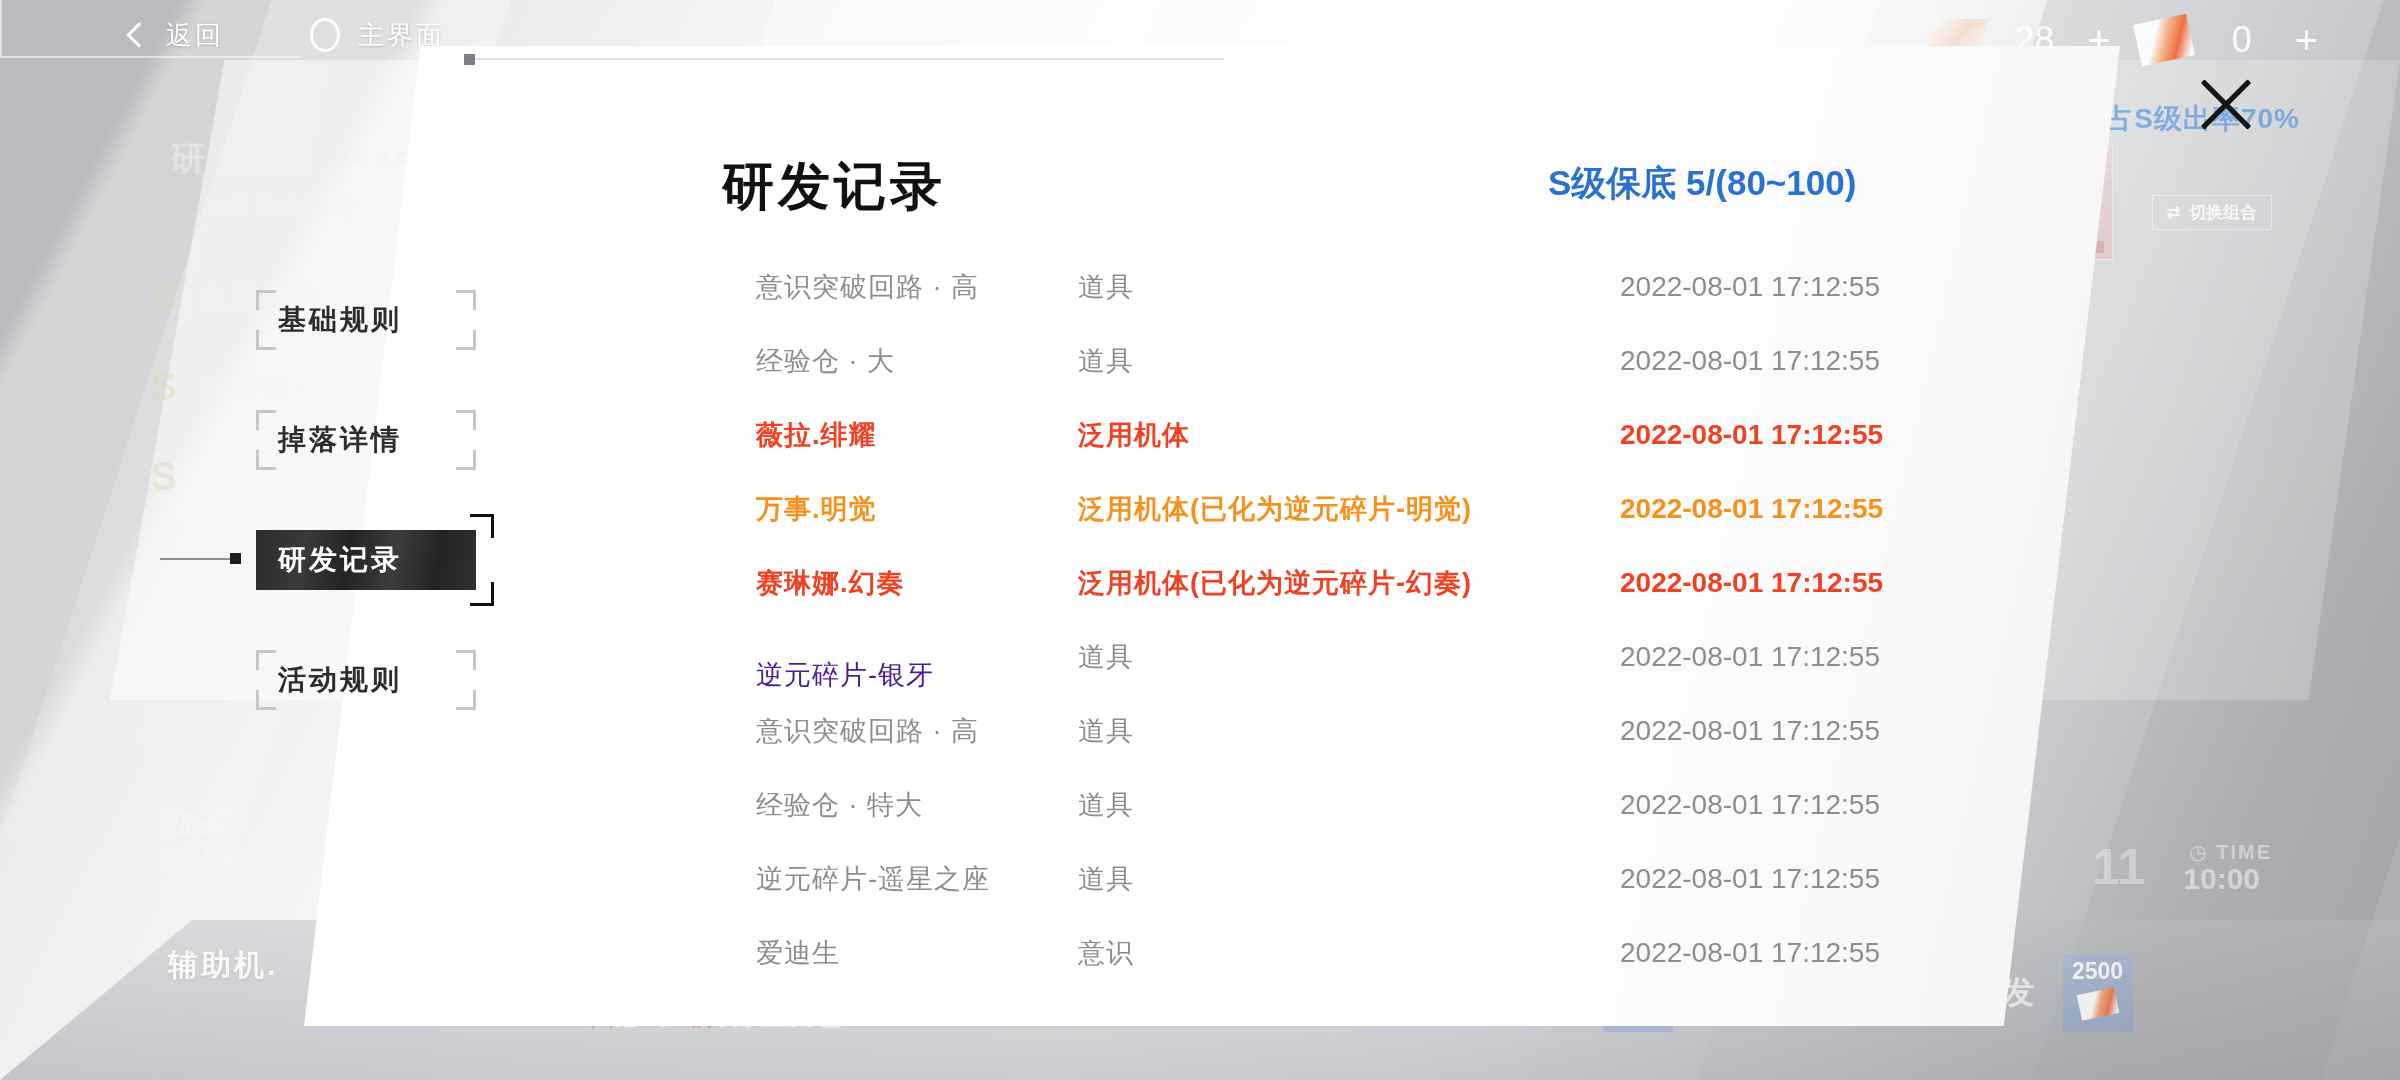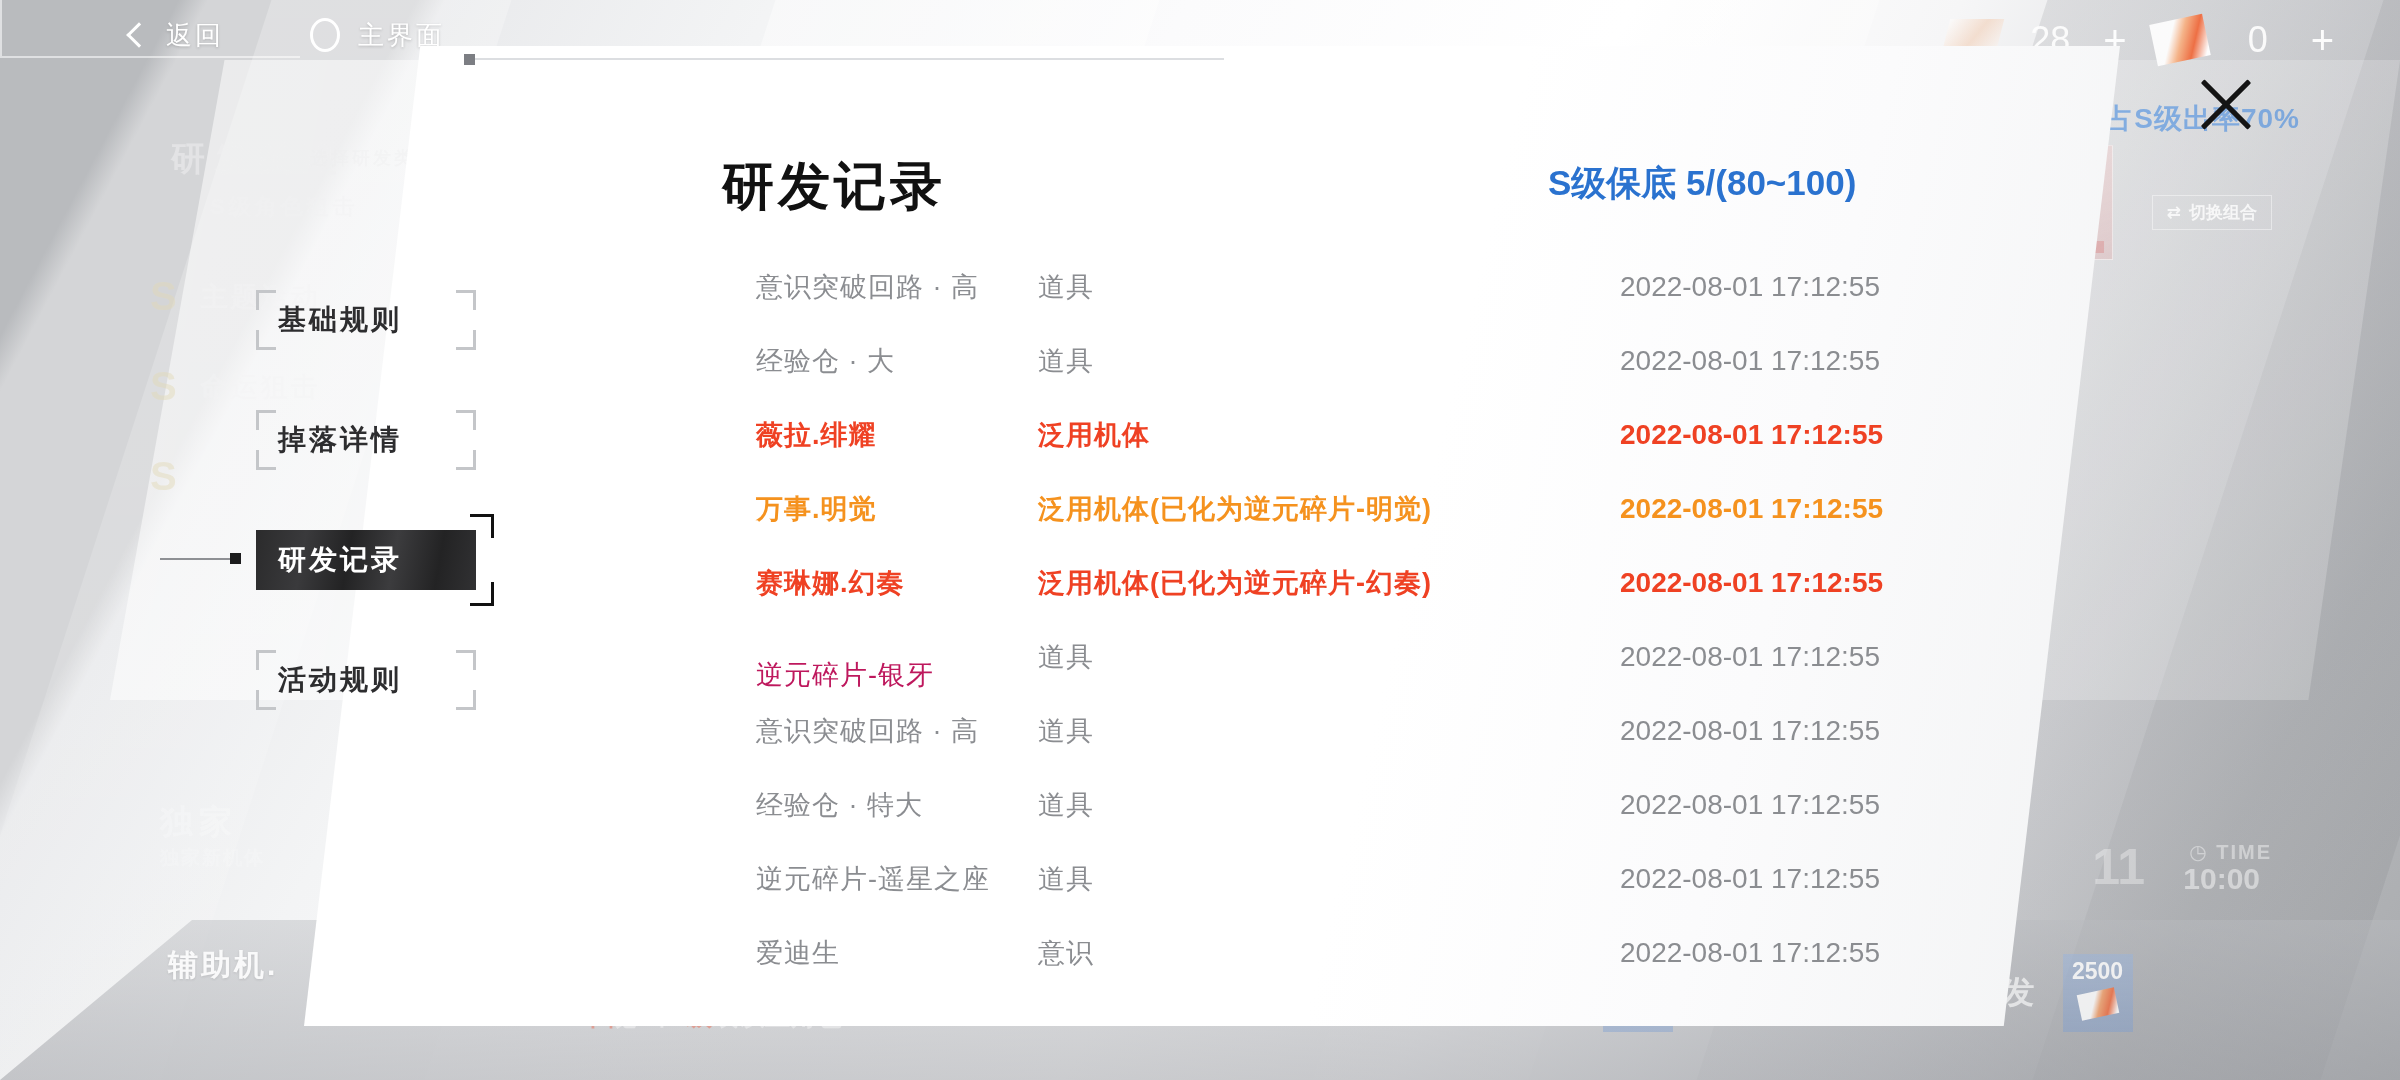--- a/index.html
+++ b/index.html
@@ -124,21 +124,21 @@
   #topnav { position:absolute; left:0; top:0; height:70px; display:flex; align-items:center; padding-left:130px; gap:26px; z-index:30; }
   #topnav .item { display:flex; align-items:center; gap:18px; color:#fff; font-size:26px; letter-spacing:3px;
                   text-shadow:0 1px 3px rgba(0,0,0,.20); cursor:pointer; }
   #topnav .item + .item { margin-left:60px;font-family:Liberation Serif, serif; }
   .chev { display:inline-block; width:18px; height:18px; border-left:3px solid #fff; border-bottom:3px solid #fff;
           transform:rotate(45deg); }
   .circ { display:inline-block; width:30px; height:34px; border:3px solid #fff; border-radius:50%; }
 
   
   #currency { position:absolute; right:0; top:0; height:80px; display:flex; align-items:center; gap:0; z-index:30;
-              padding-right:40px; }
+              padding-right:56px; }
   .cur { display:flex; align-items:center; }
   .cur .ico { width:54px; height:42px; margin-right:14px; }
   .ico-gem { background:linear-gradient(120deg,rgba(255,255,255,.9),rgba(240,170,120,.55),rgba(255,255,255,.7));
              transform:skewX(-14deg); opacity:.55; }
   .ico-tix { background:linear-gradient(115deg,#fdfdfd 35%,#f6b184 52%,#ef6a3d 72%,#ffffff 94%);
              transform:rotate(-12deg); opacity:.95; }
   .cur .val { color:#fff; font-size:36px; min-width:74px; text-align:center; opacity:.9; }
   .cur .plus { color:#fff; font-size:40px; margin:0 26px 0 16px; line-height:1; opacity:.95; cursor:pointer; }
 
   
@@ -179,21 +179,21 @@
   .side-item.active .br2 { right:-18px; bottom:-16px; }
   #active-leader { position:absolute; left:-96px; top:28px; width:76px; height:2px; background:#8e9094; }
   #active-dot    { position:absolute; left:-26px; top:23px; width:11px; height:11px; background:#1c1c1d; }
 
   
   #modal-title { position:absolute; left:722px; top:152px; font-size:52px; font-weight:bold; color:#111; letter-spacing:4px; z-index:50; }
   #pity-note  { position:absolute; left:1548px; top:160px; font-size:35px; font-weight:bold; color:#2a72cf; letter-spacing:0px; z-index:50; }
 
   
   #rec-table { position:absolute; left:756px; top:250px; width:1200px; z-index:50; }
-  .rec-row { display:flex; align-items:center; height:74px; }
+  .rec-row { display:flex; align-items:center; height:74px;gap:40px; }
   .rec-name { width:282px; font-size:27px; color:#8b8d91; letter-spacing:1px; }
   .rec-type { flex:1; font-size:27px; color:#8b8d91; letter-spacing:1px; }
   .rec-time { width:336px; font-size:28px; color:#8b8d91; text-align:left; }
   .rec-row.hl .rec-name, .rec-row.hl .rec-type, .rec-row.hl .rec-time { font-weight:bold; }
   #rec-footer-wrap { position:absolute; left:756px; width:1200px; }
 </style>
 </head>
 <body>
 
 <div id="scene">
@@ -354,21 +354,21 @@
       <div class="rec-name" style="color: rgb(245, 146, 30);">万事.明觉</div>
       <div class="rec-type" style="color: rgb(245, 146, 30);">泛用机体(已化为逆元碎片-明觉)</div>
       <div class="rec-time" style="color: rgb(245, 146, 30);">2022-08-01 17:12:55</div>
     </div>
     <div class="rec-row hl">
       <div class="rec-name" style="color: rgb(239, 65, 35);">赛琳娜.幻奏</div>
       <div class="rec-type" style="color: rgb(239, 65, 35);">泛用机体(已化为逆元碎片-幻奏)</div>
       <div class="rec-time" style="color: rgb(239, 65, 35);">2022-08-01 17:12:55</div>
     </div>
     <div class="rec-row">
-      <div class="rec-name" style="color: #be185d; margin-top: 36px;">逆元碎片-银牙</div>
+      <div class="rec-name" style="color: #4c1d95; margin-top: 36px;">逆元碎片-银牙</div>
       <div class="rec-type" style="color: rgb(139, 141, 145);">道具</div>
       <div class="rec-time" style="color: rgb(139, 141, 145);">2022-08-01 17:12:55</div>
     </div>
     <div class="rec-row">
       <div class="rec-name" style="color: rgb(139, 141, 145);">意识突破回路 · 高</div>
       <div class="rec-type" style="color: rgb(139, 141, 145);">道具</div>
       <div class="rec-time" style="color: rgb(139, 141, 145);">2022-08-01 17:12:55</div>
     </div>
     <div class="rec-row">
       <div class="rec-name" style="color: rgb(139, 141, 145);">经验仓 · 特大</div>

